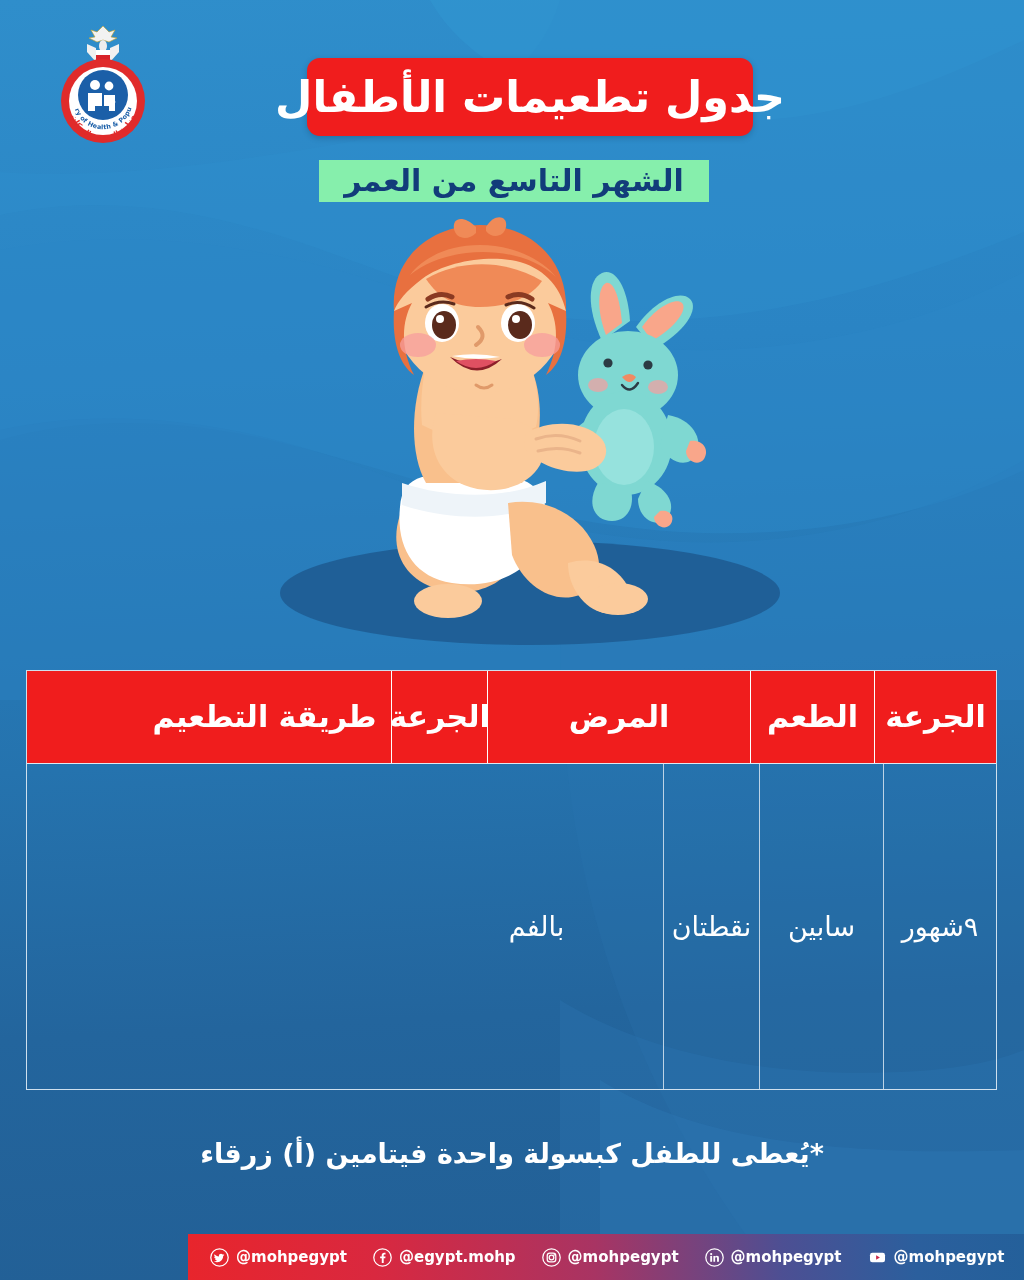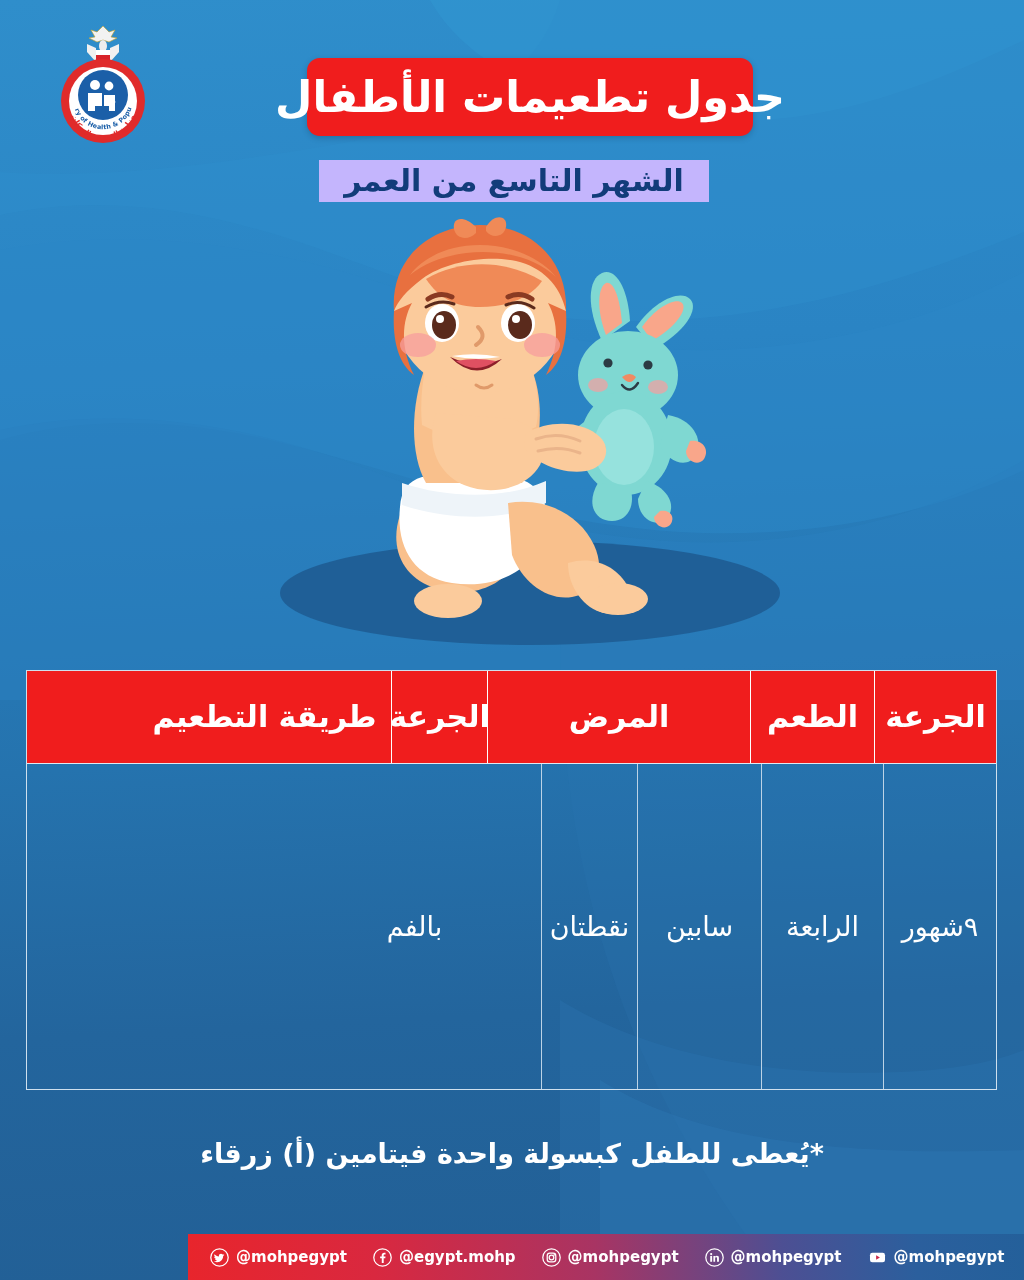--- a/index.html
+++ b/index.html
@@ -23,21 +23,21 @@
     background:#f01d1d;border-radius:13px;
     display:flex;align-items:center;justify-content:center;
     box-shadow:0 2px 6px rgba(0,0,0,.18);
   }
   .title-banner span{
     color:#ffffff;font-size:43px;font-weight:bold;letter-spacing:.5px;
     white-space:nowrap;line-height:1;
   }
   .subtitle-banner{
     position:absolute;left:319px;top:160px;width:390px;height:42px;
-    background:#c4b5fd;display:flex;align-items:center;justify-content:center;
+    background:#86efac;display:flex;align-items:center;justify-content:center;
   }
   .subtitle-banner span{
     color:#123c7a;font-size:30px;font-weight:bold;white-space:nowrap;line-height:1;
   }
 
   
   .illus{position:absolute;left:250px;top:215px;width:560px;height:440px;}
 
   
   .vtable{
@@ -248,21 +248,20 @@
   <div class="vtable">
     <div class="vrow head">
       <div class="vcell c-dose1">الجرعة</div>
       <div class="vcell c-vaccine">الطعم</div>
       <div class="vcell c-disease">المرض</div>
       <div class="vcell c-dose2">الجرعة</div>
       <div class="vcell c-method">طريقة التطعيم</div>
     </div>
     <div class="vrow body">
       <div class="vcell c-age">٩شهور</div>
-      <div class="vcell c-dose1">الرابعة</div>
       <div class="vcell c-vaccine">سابين</div>
       <div class="vcell c-dose2">نقطتان</div>
       <div class="vcell c-method">بالفم</div>
     </div>
   </div>
 
   <div class="footnote">*يُعطى للطفل كبسولة واحدة فيتامين (أ) زرقاء</div>
 
   <div class="social-bar">
 

